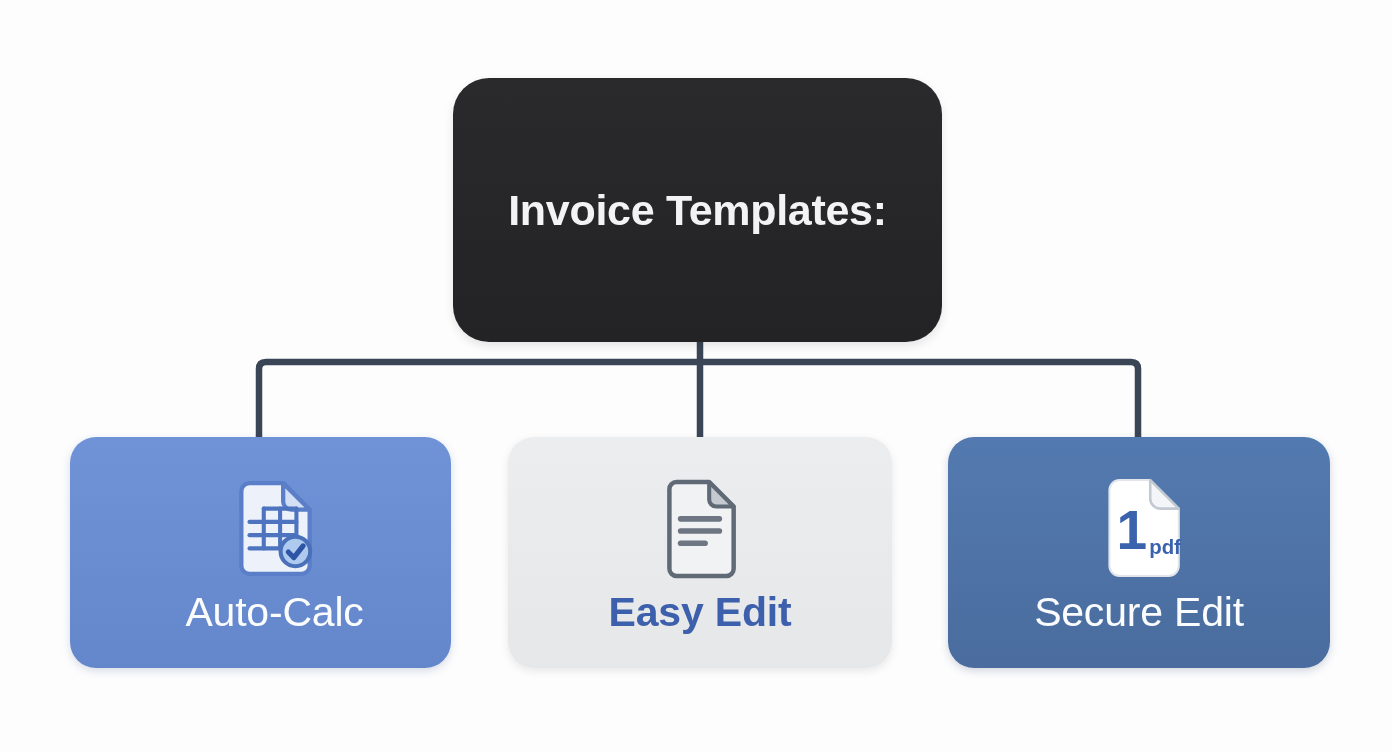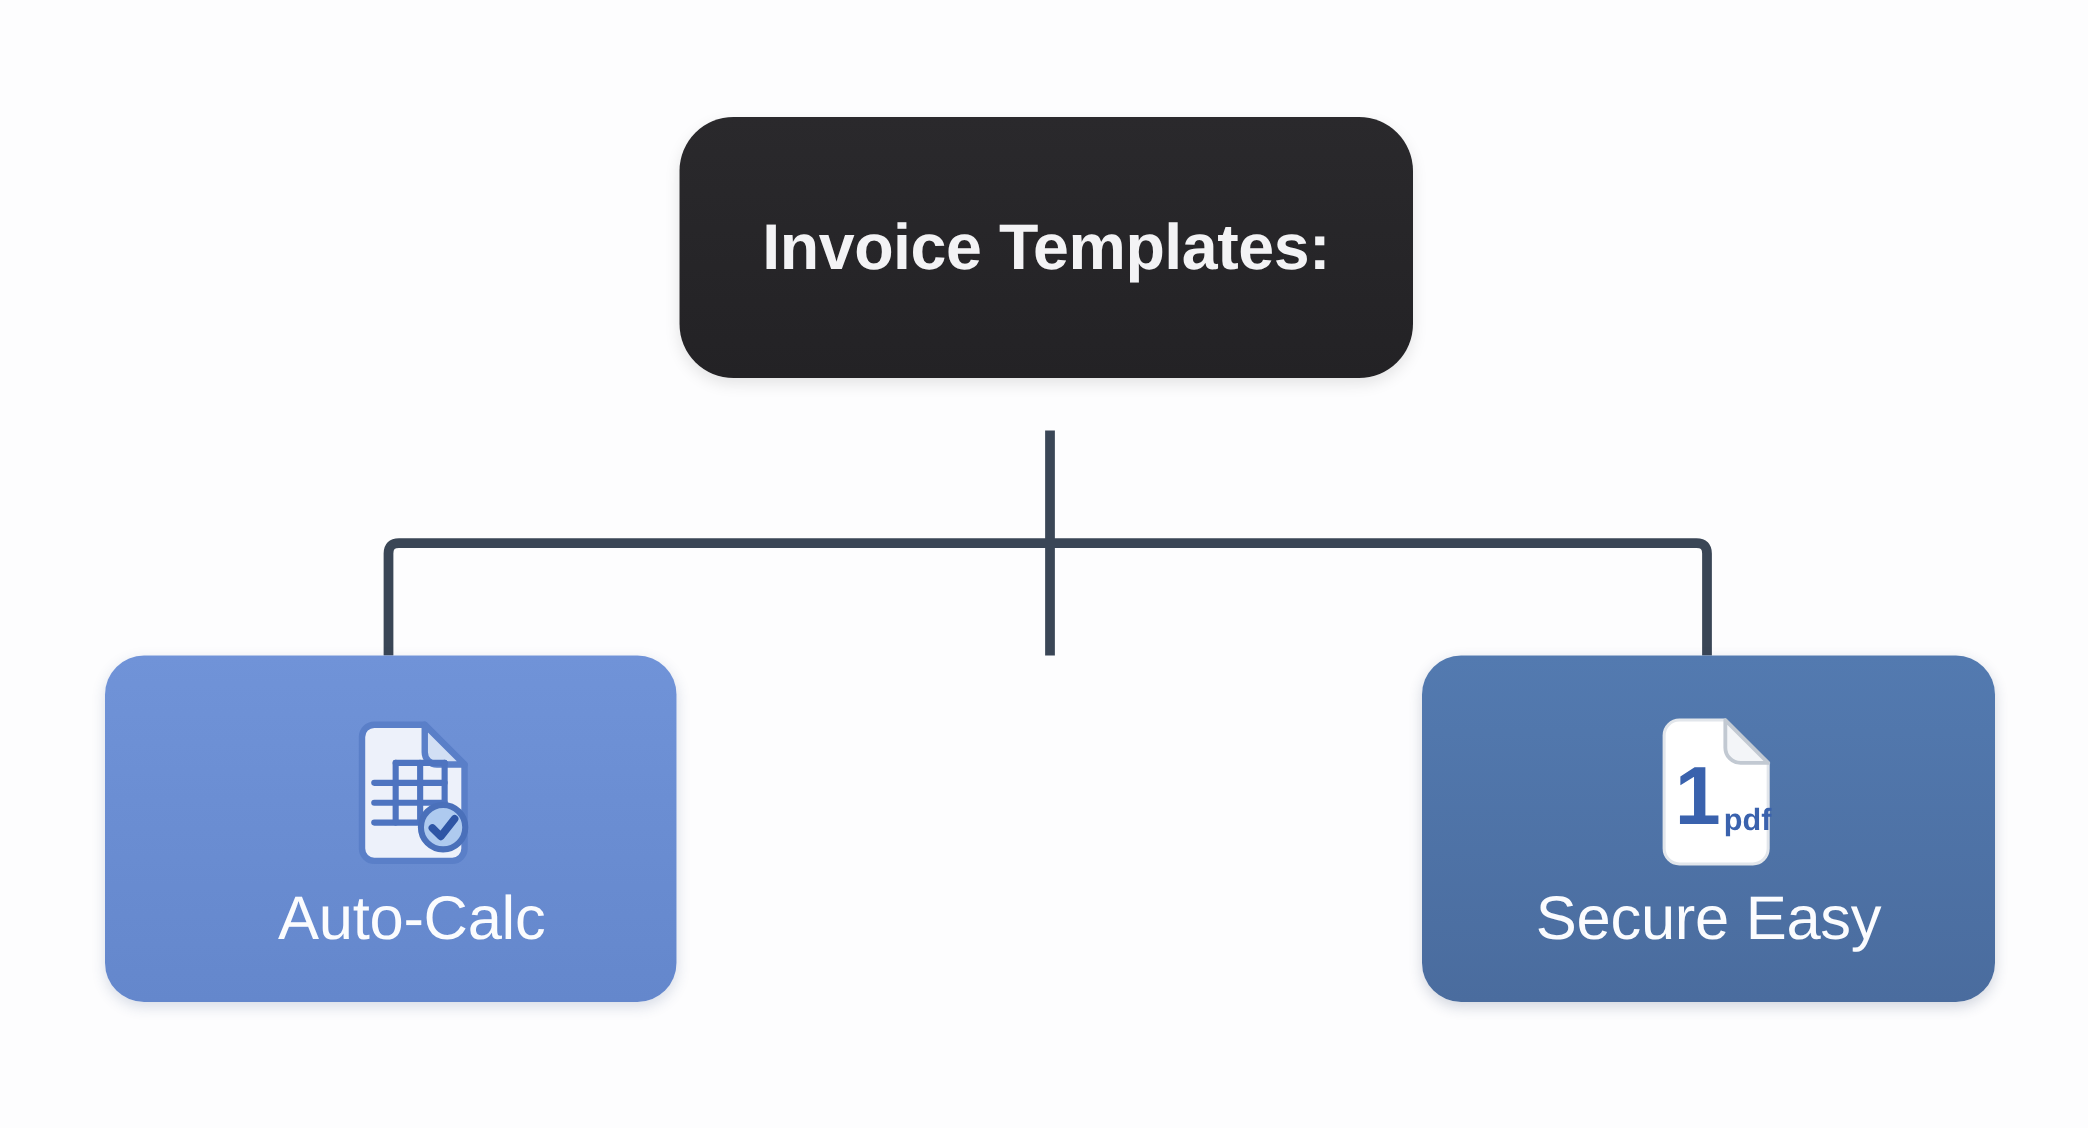--- a/index.html
+++ b/index.html
@@ -20,21 +20,21 @@
     left: 0; top: 0;
     width: 1392px;
     height: 752px;
     pointer-events: none;
   }
   .root-node {
     position: absolute;
     left: 453px;
     top: 78px;
     width: 489px;
-    height: 174px;
+    height: 264px;
     background: linear-gradient(180deg, #2a292c 0%, #232225 100%);
     border-radius: 36px;
     display: flex;
     flex-direction: column;
     align-items: center;
     justify-content: center;
     box-shadow: 0 4px 10px rgba(0,0,0,0.10);
   }
   .root-line {
     color: #f3f3f5;
@@ -122,24 +122,36 @@
         <path d="M39 31V70"></path>
         <path d="M55 31V70"></path>
         <path d="M71 31V70"></path>
       </g>
       <circle cx="70" cy="73" r="14.5" fill="#aecaef" stroke="#4a70ba" stroke-width="4"></circle>
       <path d="M63 73.5l5.5 5.5 9 -11.5" fill="none" stroke="#2e55a5" stroke-width="5" stroke-linecap="round" stroke-linejoin="round"></path>
     </svg>
     <div class="node-label label-white">Auto-Calc</div>
   </div>
 
+  <div class="child-node node-easy-edit">
+    <svg class="node-icon" viewBox="0 0 100 100" xmlns="http://www.w3.org/2000/svg">
+      <path d="M27 5h32l24 24v61a7 7 0 0 1 -7 7H27a7 7 0 0 1 -7 -7V12a7 7 0 0 1 7 -7z" fill="#f1f2f4" stroke="#5f6a76" stroke-width="4.4" stroke-linejoin="round"></path>
+      <path d="M59 5l24 24H66a7 7 0 0 1 -7 -7V5z" fill="#c5cad0" stroke="#5f6a76" stroke-width="4" stroke-linejoin="round"></path>
+      <g stroke="#6e7683" stroke-width="5.5" stroke-linecap="round" fill="none">
+        <path d="M31 41H69"></path>
+        <path d="M31 53H69"></path>
+        <path d="M31 65H55"></path>
+      </g>
+    </svg>
+    <div class="node-label label-blue">Easy Edit</div>
+  </div>
 
   <div class="child-node node-secure-send">
     <svg class="node-icon" viewBox="0 0 100 100" xmlns="http://www.w3.org/2000/svg">
       <path d="M21 13a10 10 0 0 1 10 -10h30l28 28v56a10 10 0 0 1 -10 10H31a10 10 0 0 1 -10 -10V13z" fill="#ffffff" stroke="#e2e6eb" stroke-width="2"></path>
       <path d="M61 3l28 28H71a10 10 0 0 1 -10 -10V3z" fill="#f3f5f8" stroke="#c2c9d2" stroke-width="2.5" stroke-linejoin="round"></path>
       <text x="43" y="71" text-anchor="middle" font-family="Liberation Sans, sans-serif" font-size="54" font-weight="700" fill="#3a62ad">1</text>
       <text x="60" y="75" text-anchor="start" font-family="Liberation Sans, sans-serif" font-size="20" font-weight="600" fill="#3a62ad">pdf</text>
     </svg>
-    <div class="node-label label-white">Secure Easy</div>
+    <div class="node-label label-white">Secure Edit</div>
   </div>
 
 </div>
 
 </body></html>

